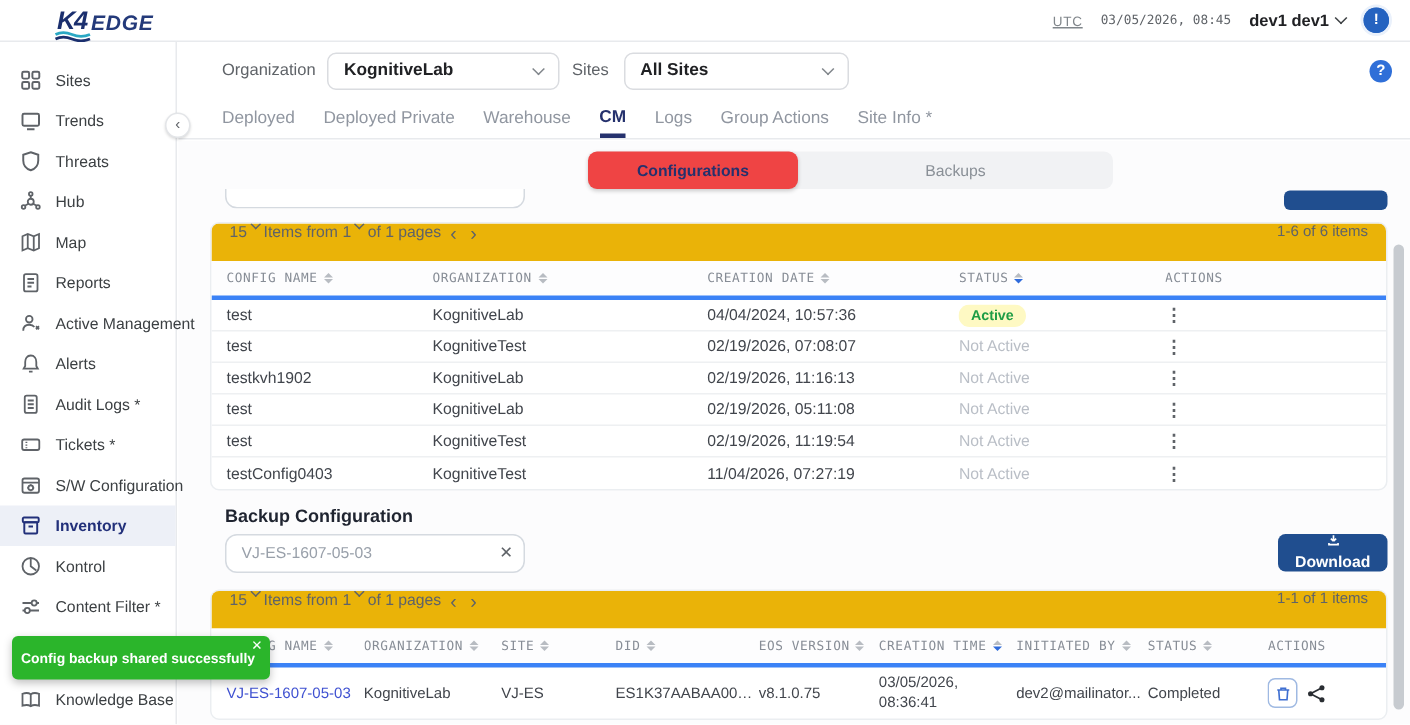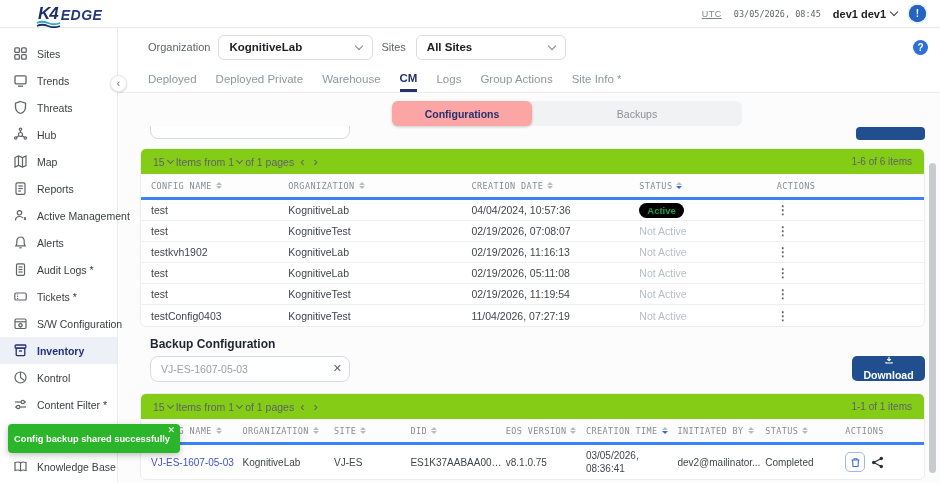--- a/index.html
+++ b/index.html
@@ -53,37 +53,37 @@
   .tab-bar { height:27px; background:#fff; border-bottom:1px solid #e8eaed; display:flex;
              gap:19px; padding-left:29px; font-size:11.5px; color:#9096a0; align-items:stretch; }
   .tab { display:flex; align-items:center; cursor:pointer; white-space:nowrap; }
   .tab.active { color:#25316d; font-weight:bold; border-bottom:3px solid #25316d; }
 
   .content { position:absolute; left:0; top:66px; width:821px; height:389px; background:#fcfcfd; }
 
   
   .subtoggle { position:absolute; left:273px; top:7px; width:350px; height:25px; background:#f1f2f4;
                border-radius:6px; display:flex; }
-  .seg-active { width:140px; background:#fca5a5; border-radius:6px; box-shadow:0 1px 3px rgba(0,0,0,.2);
+  .seg-active { width:140px; background:#ef4444; border-radius:6px; box-shadow:0 1px 3px rgba(0,0,0,.2);
                 display:flex; align-items:center; justify-content:center; font-size:10.5px; font-weight:bold;
                 color:#25316d; cursor:pointer; }
   .seg-inactive { flex:1; display:flex; align-items:center; justify-content:center; font-size:10.5px;
                   color:#8a9097; cursor:pointer; }
 
   .cut-input { position:absolute; left:31px; top:19px; width:200px; height:26px; background:#fff;
                border:1px solid #d5dae0; border-radius:8px; clip-path:inset(13px 0 0 0); }
   .cut-button { position:absolute; left:737px; top:33px; width:69px; height:13px; background:#204e8f;
                 border-radius:4px; cursor:pointer; }
 
   
   .card { position:absolute; left:21px; width:785px; background:#fff; border:1px solid #ebeef1;
           border-radius:6px; overflow:hidden; }
   .card1 { top:54px; }
   .card2 { top:299px; }
-  .pagebar { height:25px; background:#84cc16; display:flex; align-items:center; padding:0 12px;
+  .pagebar { height:25px; background:#eab308; display:flex; padding:0 12px;
              font-size:10.5px; color:#5f6368; gap:3px; }
   .pg-chev { width:5px; height:5px; border-right:1.3px solid #5f6368; border-bottom:1.3px solid #5f6368;
              transform:rotate(45deg); margin-top:-2px; cursor:pointer; }
   .pg-arrow { font-size:13px; color:#5f6368; cursor:pointer; padding:0 3px; line-height:1; }
   .pg-range { margin-left:auto; font-size:10px; color:#5f6368; }
 
   .thead { display:flex; align-items:center; height:26px; background:#fdfdfe; border-bottom:3px solid #3b82f6;
            padding:0 10px; font-family:"DejaVu Sans Mono", monospace; font-size:8.5px; color:#878d96;
            letter-spacing:.4px; }
   .th { display:flex; align-items:center; gap:4px; cursor:pointer; overflow:hidden; white-space:nowrap; }
@@ -93,21 +93,21 @@
   .sort .dn { border-top:3.5px solid #b8bcc2; }
   .sort.active .dn { border-top-color:#2f6bdb; }
 
   .trow { display:flex; align-items:center; height:21px; border-bottom:1px solid #eef0f2; padding:0 10px;
           font-size:10.5px; color:#41454c; }
   .trow:last-child { border-bottom:none; }
   .td { overflow:hidden; white-space:nowrap; text-overflow:ellipsis; padding-right:4px; }
 
   
   .t1-c1{width:18%;} .t1-c2{width:24%;} .t1-c3{width:22%;} .t1-c4{width:18%;} .t1-c5{width:18%;}
-  .pill { display:inline-block; background:#000000; color:#1f9d45; font-size:9.5px; font-weight:bold;
+  .pill { display:inline-block; background:#fef9c3; color:#1f9d45; font-size:9.5px; font-weight:bold;
           border-radius:9px; padding:2px 8px;text-align:center; }
   .muted { color:#b9bec6; }
   .kebab { font-size:12px; color:#5f6368; cursor:pointer; font-weight:bold; }
 
   
   .section-title { position:absolute; left:31px; top:243px; font-size:12px; font-weight:bold; color:#1f2430; }
   .search-wrap { position:absolute; left:31px; top:262px; width:200px; height:26px; }
   .search-input { width:100%; height:100%; border:1px solid #d5dae0; border-radius:8px; padding:0 24px 0 10px;
                   font-size:10.5px; color:#99a0aa; font-family:"Liberation Sans", sans-serif; outline:none; }
   .search-clear { position:absolute; right:8px; top:6px; font-size:11px; color:#5f6368; cursor:pointer; }

